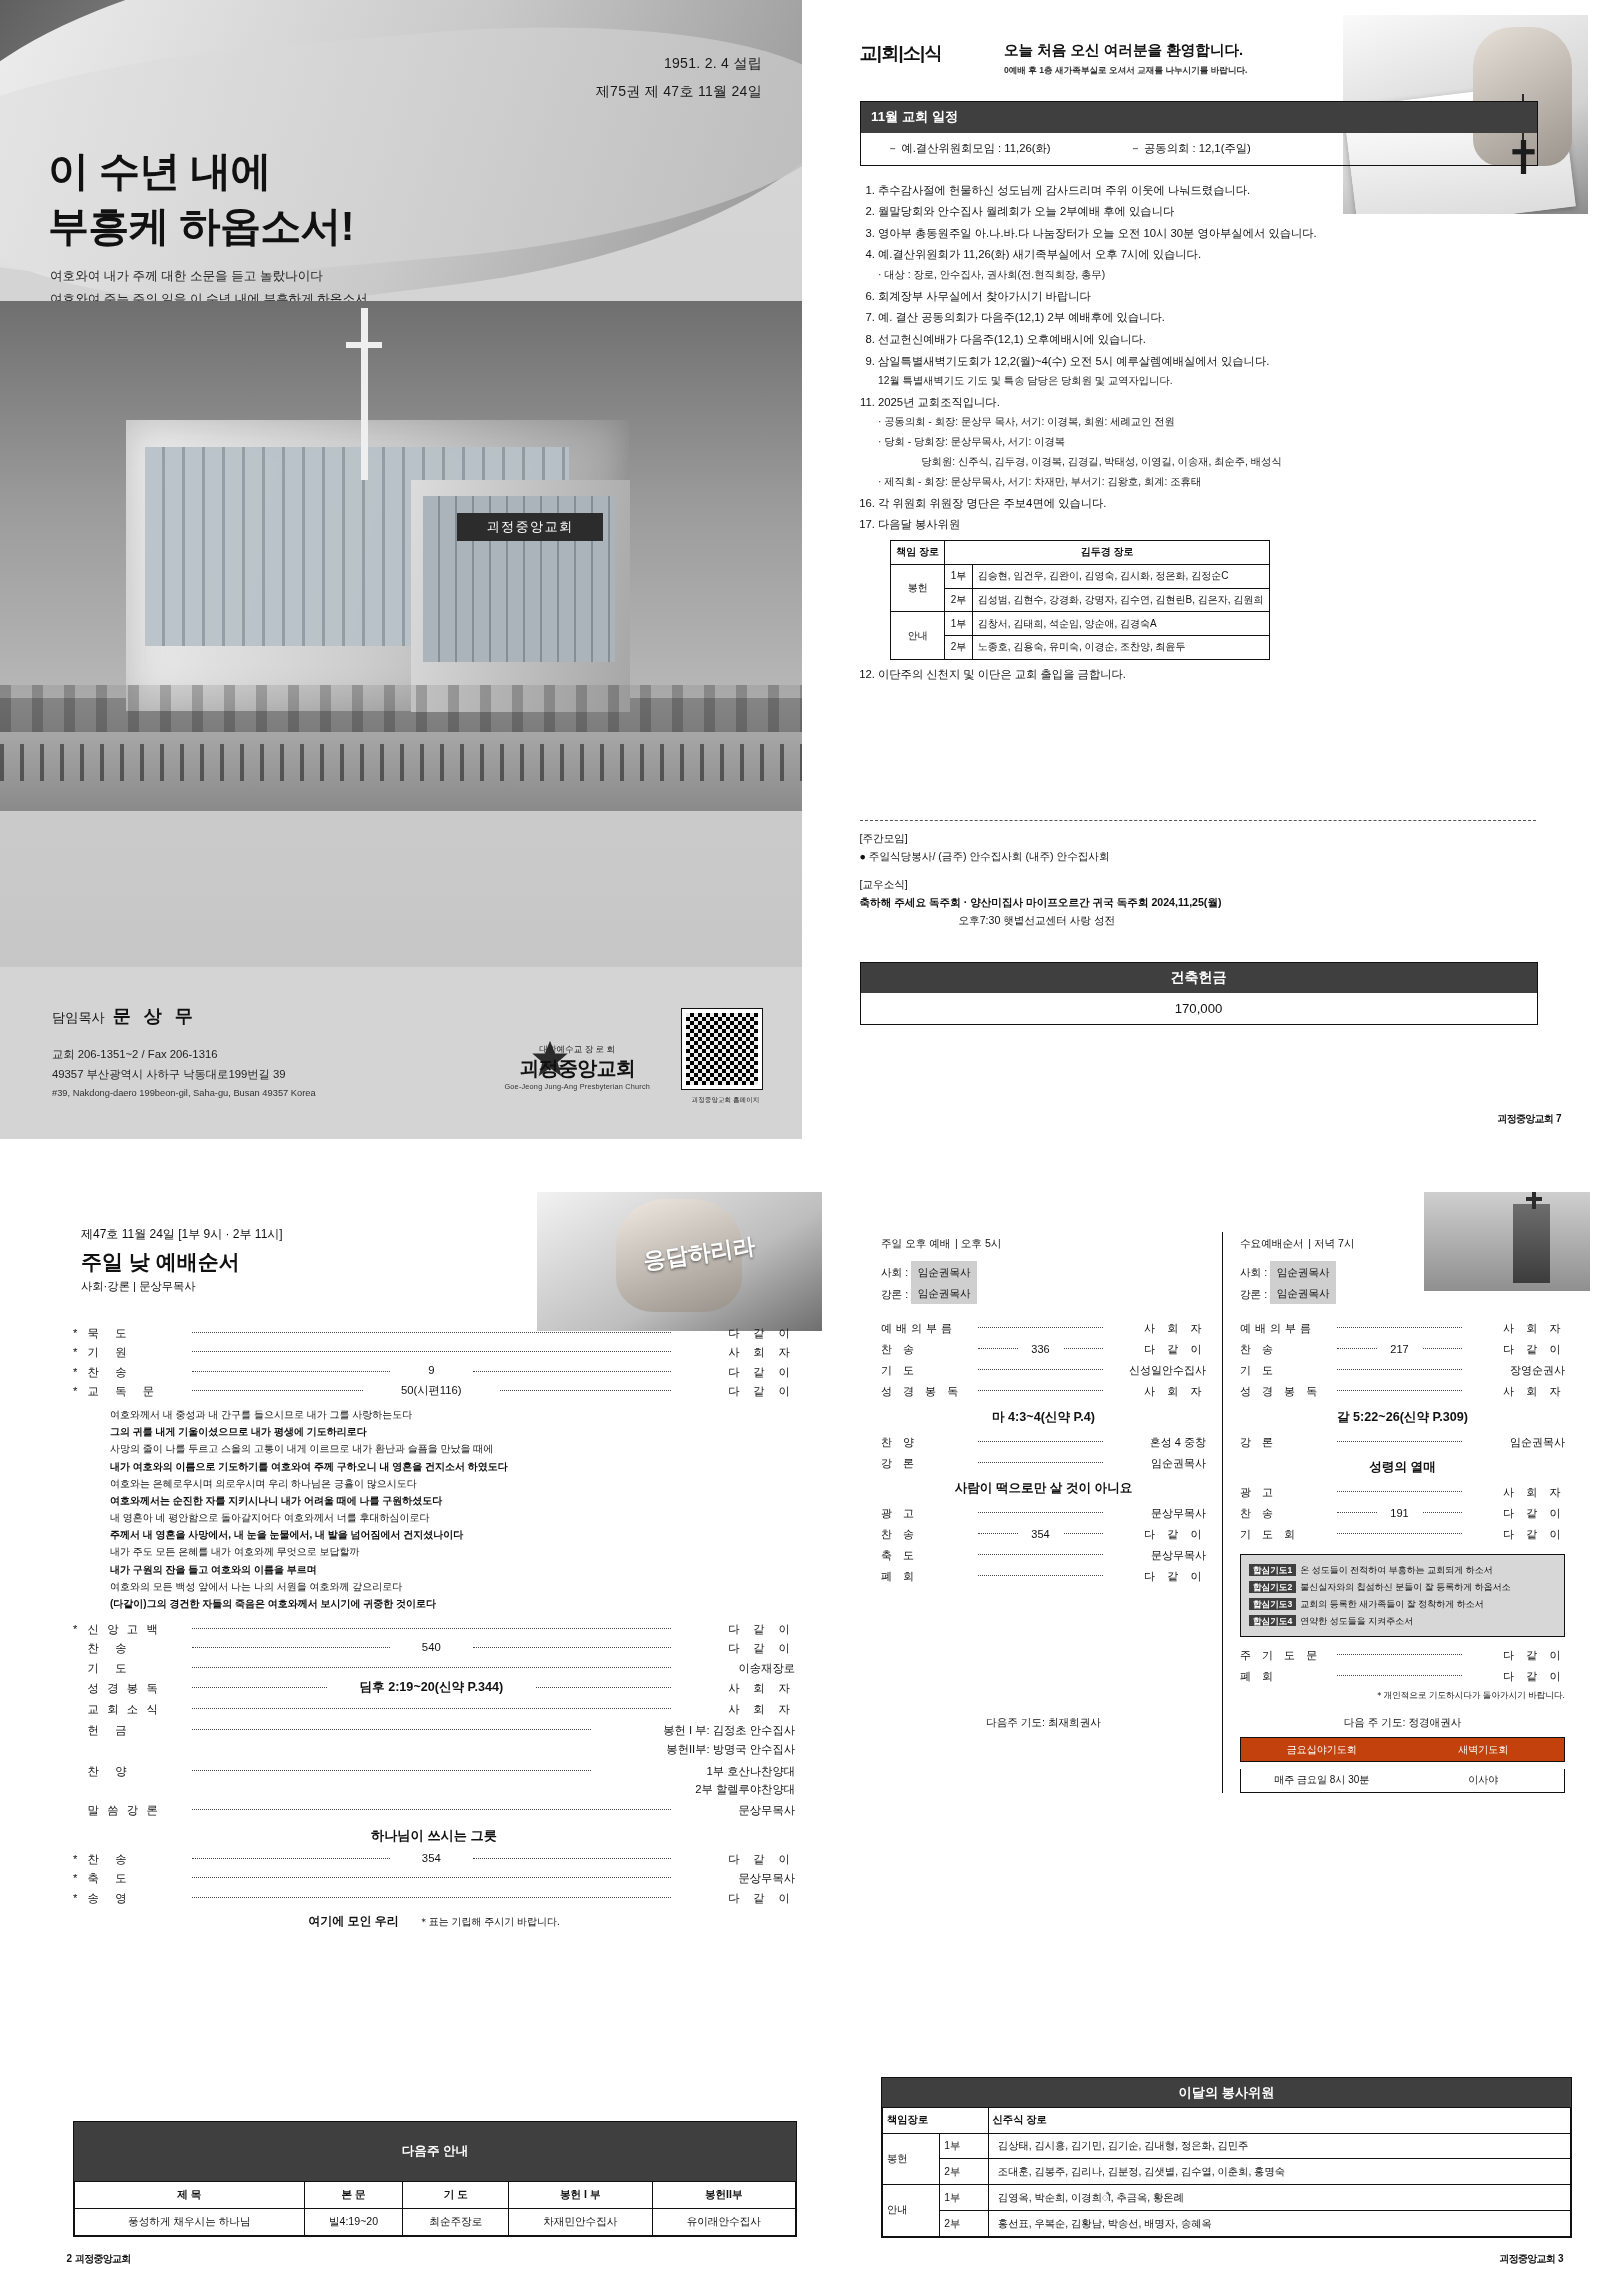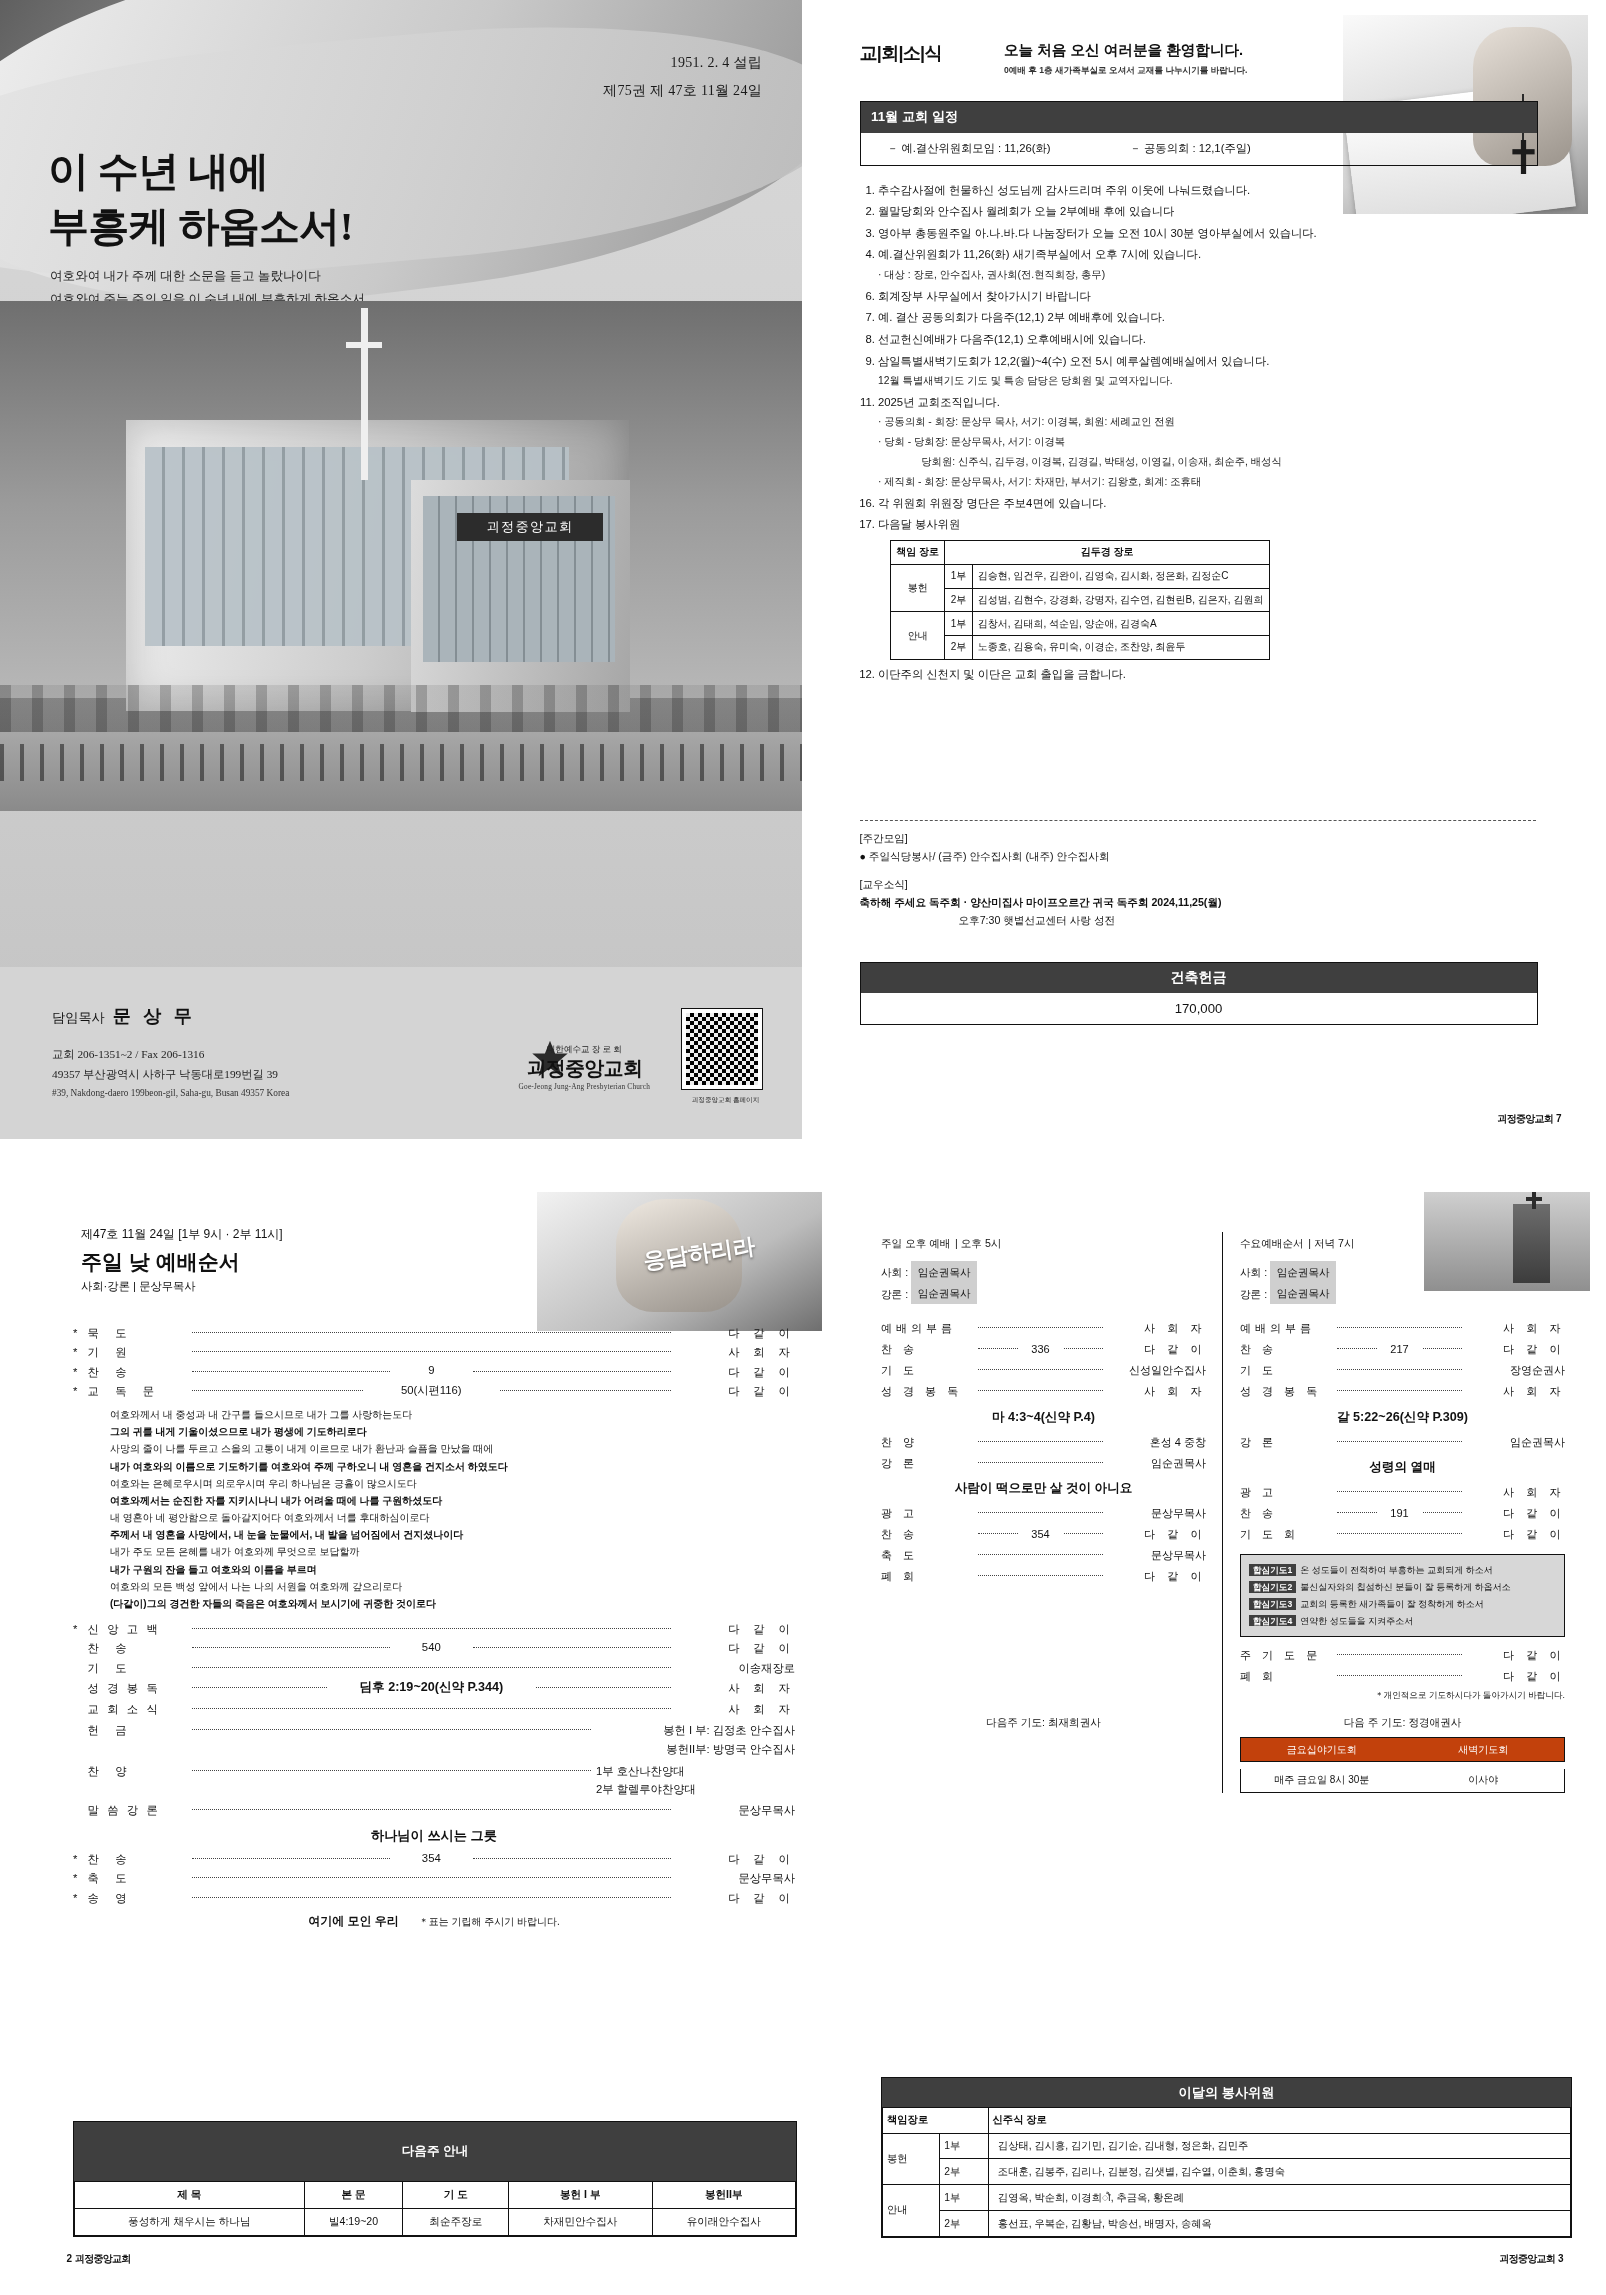--- a/index.html
+++ b/index.html
@@ -1,20 +1,20 @@
 <!DOCTYPE html>
 <html style="font-size:10.6px"><head>
 <meta charset="utf-8">
 <style>
   html,body{margin:0;padding:0;background:#ffffff;}
   body{width:1607px;height:2295px;font-family:"Liberation Sans",sans-serif;color:#111;position:relative;}
   .page{position:absolute;box-sizing:border-box;background:#fff;}
 
   
-  #cover{left:0;top:0;width:802px;height:1139px;background:linear-gradient(180deg,#d8d8d8 0%,#cfcfcf 55%,#c2c2c2 100%);overflow:hidden;font-family:Liberation Serif, serif;}
+  #cover{left:0;top:0;width:802px;height:1139px;background:linear-gradient(180deg,#d8d8d8 0%,#cfcfcf 55%,#c2c2c2 100%);overflow:hidden;}
   #cover .swoosh1{position:absolute;left:-106px;top:-146px;width:994px;height:424px;border-radius:50%/60%;
      background:linear-gradient(135deg,#3a3a3a,#9a9a9a 45%,#efefef 70%,#bdbdbd);transform:rotate(-9deg);opacity:.95;}
   #cover .swoosh2{position:absolute;left:-79px;top:-53px;width:941px;height:344px;border-radius:50%/55%;
      background:linear-gradient(120deg,#f4f4f4,#c9c9c9 55%,#8e8e8e);transform:rotate(-7deg);}
   #cover .swoosh3{position:absolute;left:-146px;top:40px;width:994px;height:225px;border-radius:50%/60%;
      background:linear-gradient(110deg,#e9e9e9,#bfbfbf);transform:rotate(-5deg);opacity:.9;}
   #cover .issue{position:absolute;right:40px;top:49px;text-align:right;font-size:14px;line-height:2.0;color:#1a1a1a;letter-spacing:0.3px;}
   #cover h1{position:absolute;left:48px;top:144px;margin:0;font-size:41px;font-weight:bold;line-height:1.35;color:#111;letter-spacing:-0.7px;}
   #cover .verse{position:absolute;left:50px;top:265px;font-size:12.6px;line-height:1.85;color:#222;}
   #cover .verse .ref{font-size:10px;color:#333;}
@@ -407,21 +407,21 @@
       <span style="width:199px;text-align:right;line-height:1.6">
         <span style="display:block">봉헌 I 부: 김정초 안수집사</span>
         <span style="display:block">봉헌II부: 방명국 안수집사</span>
       </span>
     </div>
 
     <div class="row">
       <span class="star"></span>
       <span class="lab">찬       양</span>
       <span class="dots"></span>
-      <span style="width:199px;line-height:1.6">
+      <span style="width:199px;text-align:right;line-height:1.6">
         <span style="display:block">1부 호산나찬양대</span>
         <span style="display:block">2부 할렐루야찬양대</span>
       </span>
     </div>
 
     <div class="row">
         <span class="star"></span>
         <span class="lab" style="letter-spacing:2.6px">말 씀 강 론</span>
         <span class="dots"></span>
         <span class="who nosp">문상무목사</span>

